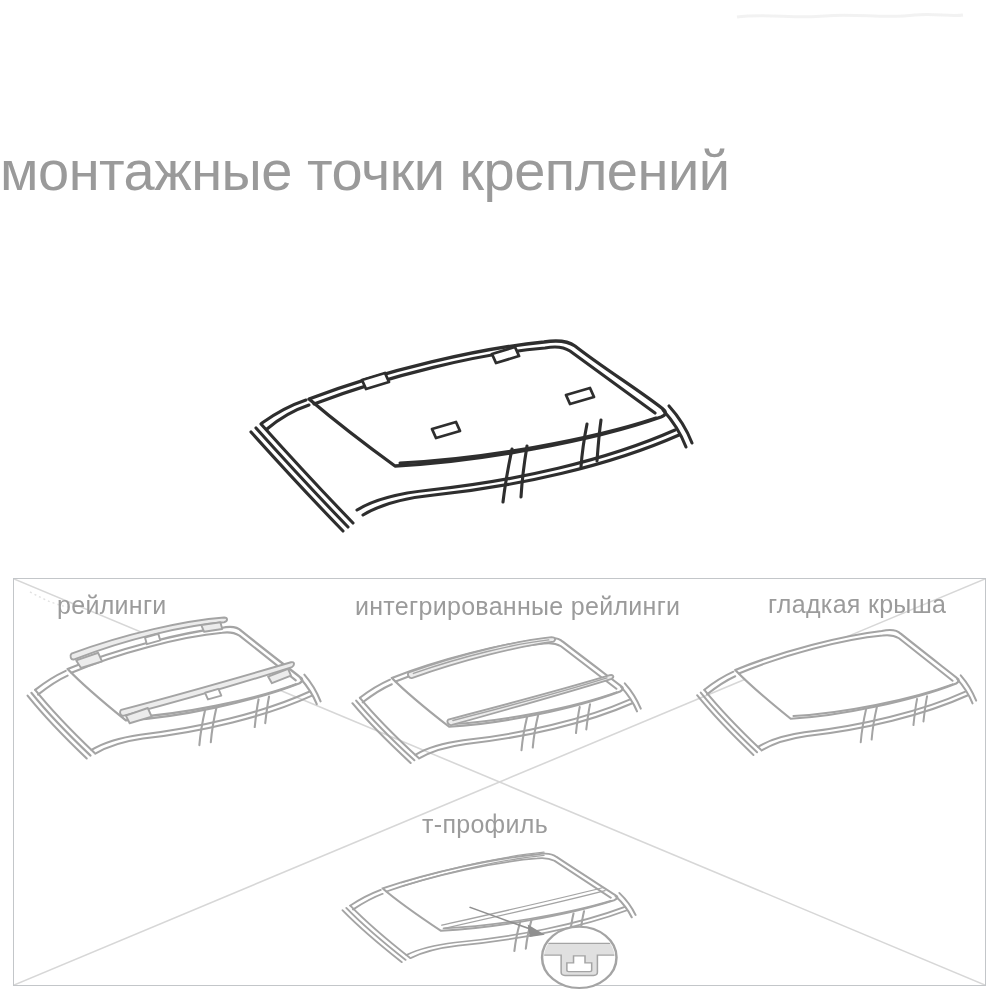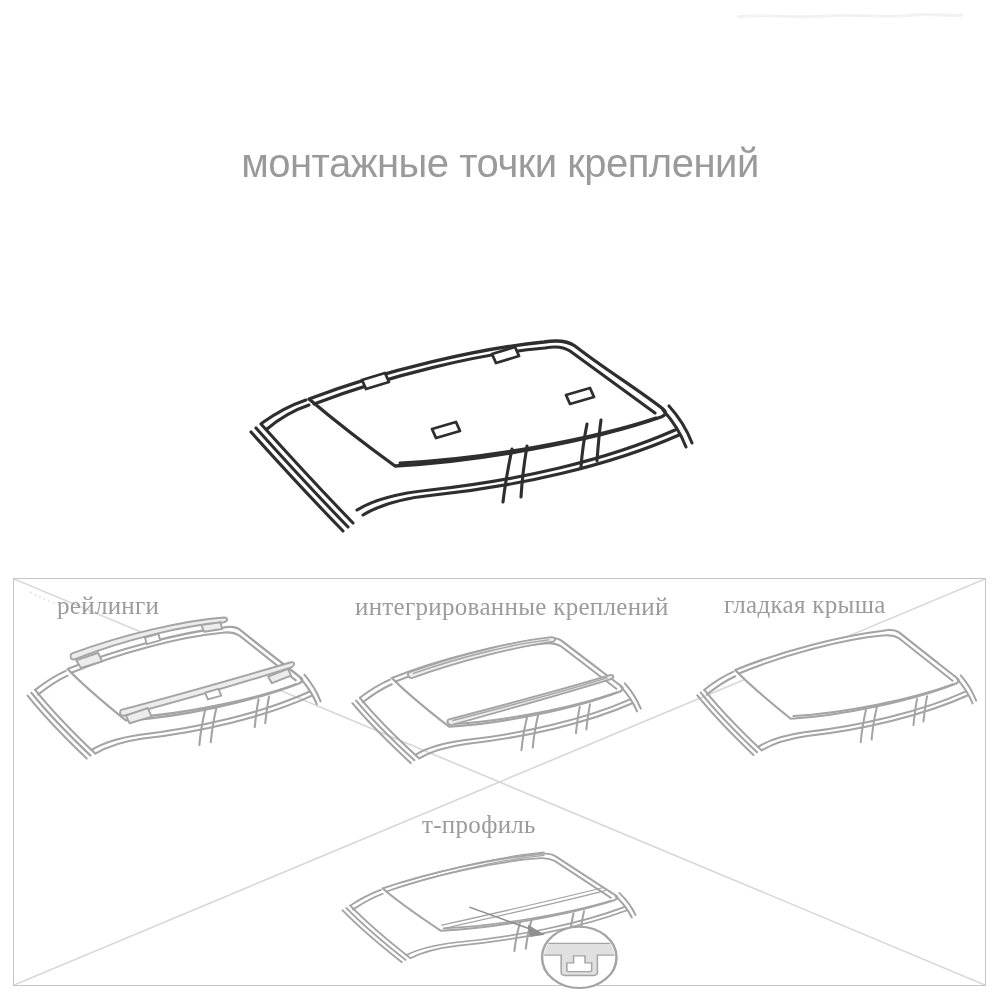--- a/index.html
+++ b/index.html
@@ -16,42 +16,40 @@
   }
   html,body{margin:0;padding:0;}
   body{
     width:1000px;height:1000px;
     background:var(--bg);
     font-family:"Liberation Sans", sans-serif;
     position:relative;overflow:hidden;
   }
   .page-title{
     position:absolute;left:0;right:0;top:142px;
-    text-align:center;
-    font-size:40px;line-height:1.05;
+    font-size:56px;line-height:1.05;
     letter-spacing:-0.5px;
     color:var(--title-text);
     white-space:nowrap;
   }
   .abs{position:absolute;}
   .mount-box{
     position:absolute;left:13px;top:578px;
     width:973px;height:408px;
     border:1px solid var(--box-border);
     box-sizing:border-box;
     background:transparent;
   }
   .mount-box > svg{display:block;width:100%;height:100%;}
   .mount-label{
     position:absolute;
     font-size:25px;line-height:1;
     letter-spacing:0.3px;
     color:var(--label-text);
     white-space:nowrap;
-    font-family:Liberation Serif, serif;
   }
   
   .dk{fill:none;stroke:var(--line-dark);stroke-width:3.1;stroke-linecap:round;stroke-linejoin:round;}
   .dk-roof{fill:#fff;stroke:var(--line-dark);stroke-width:3.3;stroke-linejoin:round;}
   .dk-mount{fill:#fff;stroke:var(--line-dark);stroke-width:2.8;stroke-linejoin:round;}
   
   .lt{fill:none;stroke:var(--line-light);stroke-width:2.2;stroke-linecap:round;stroke-linejoin:round;}
   .lt-roof{fill:#fff;stroke:var(--line-light);stroke-width:2.4;stroke-linejoin:round;}
   .lt-shade{fill:var(--shade);stroke:var(--line-light);stroke-width:2;stroke-linejoin:round;}
   .lt-white{fill:#fff;stroke:var(--line-light);stroke-width:2;stroke-linejoin:round;}
@@ -187,15 +185,15 @@
         <circle cx="258" cy="152" r="37"></circle>
       </clipPath>
     <g clip-path="url(#tclip)">
       <path fill="var(--profile-fill)" stroke="var(--line-light)" stroke-width="1.6" fill-rule="evenodd" d="M 214,134 L 302,134 L 302,149 L 277,149 L 277,171 Q 277,175 273,175 L 243,175 Q 239,175 239,171 L 239,149 L 214,149 Z
                M 252,150 L 264,150 L 264,159 L 271,159 L 271,168 Q 271,170 269,170 L 247,170 Q 245,170 245,168 L 245,159 L 252,159 Z"></path>
     </g>
   </g>
 </svg>
 
 <div class="mount-label" style="left:57px;top:593px">рейлинги</div>
-<div class="mount-label" style="left:355px;top:594px">интегрированные креплений</div>
-<div class="mount-label" style="left:724px;top:592px">гладкая крыша</div>
+<div class="mount-label" style="left:355px;top:594px">интегрированные рейлинги</div>
+<div class="mount-label" style="left:768px;top:592px">гладкая крыша</div>
 <div class="mount-label" style="left:422px;top:812px">т-профиль</div>
 
 </body></html>

